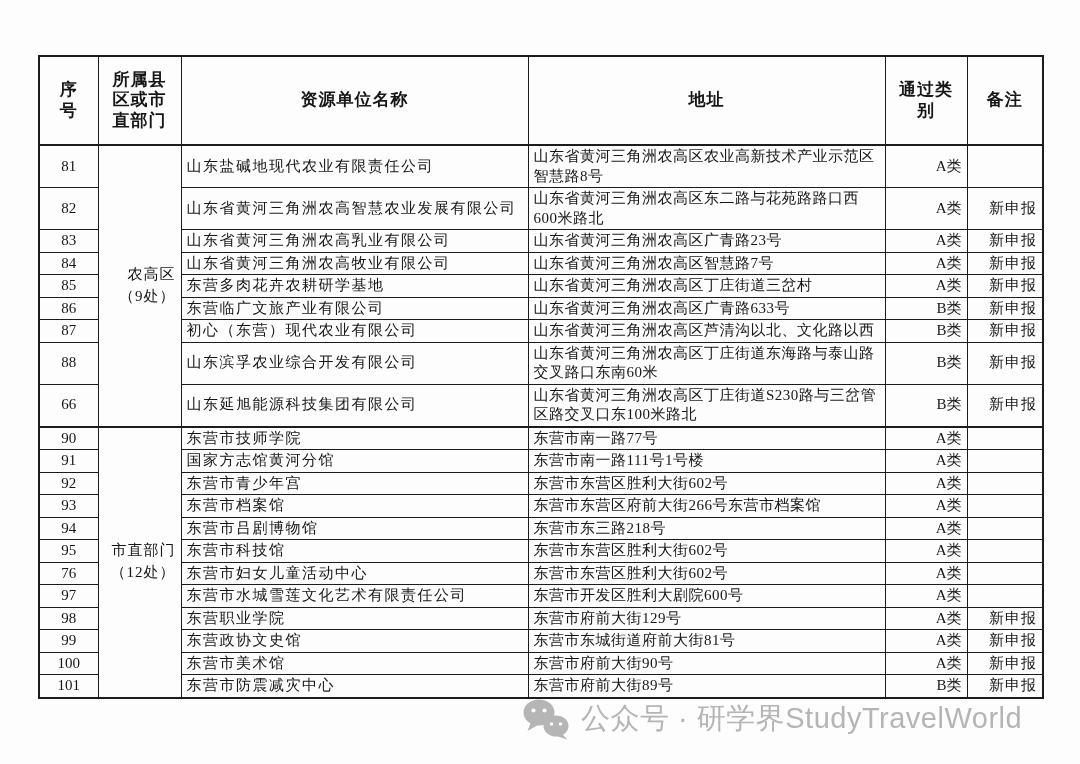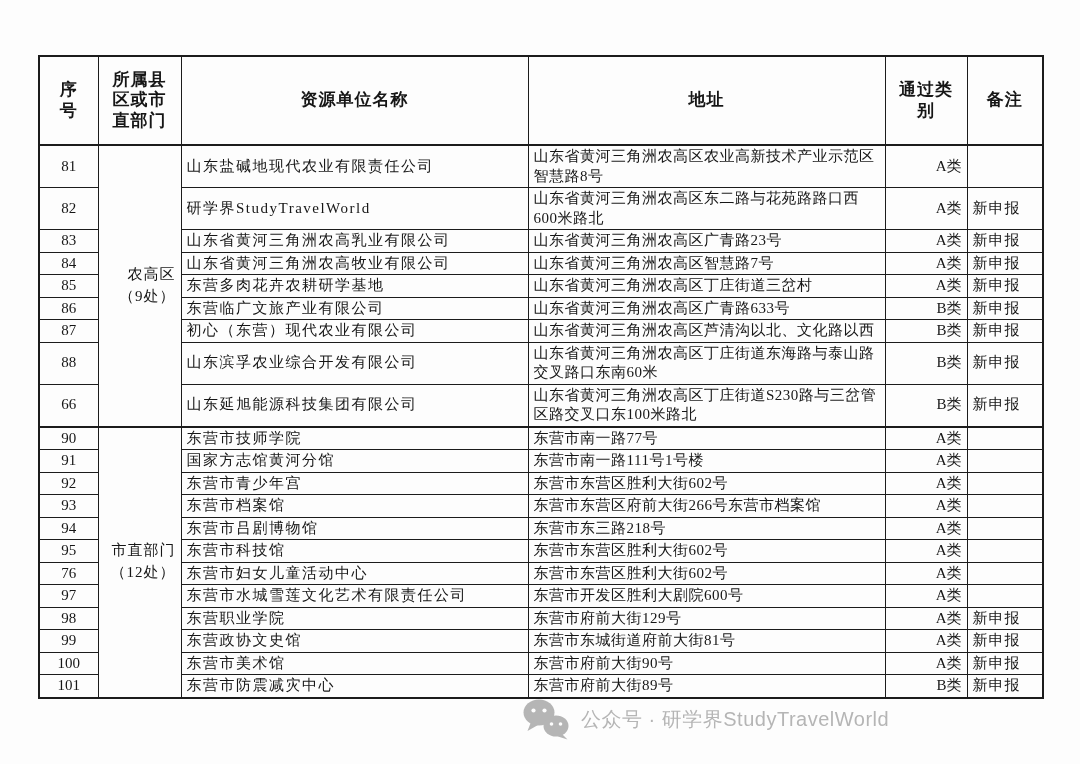--- a/index.html
+++ b/index.html
@@ -34,30 +34,30 @@
     height: 22px; padding: 1px 5px;
     line-height: 1.3;
     vertical-align: middle;
   }
   .c-seq   { text-align: center; font-size: 14.5px; }
   .c-group { text-align: right; letter-spacing: 1px; }
   .c-group div { line-height: 1.45; }
   .c-name  { text-align: left; letter-spacing: 1.5px; }
   .c-addr  { text-align: left; letter-spacing: 0.5px; }
   .c-cat   { text-align: right; }
-  .c-remark{ text-align: left; letter-spacing: 1px; }
+  .c-remark{ text-align: right; letter-spacing: 1px; }
   tr.group-start td { border-top: 2px solid #1c1c1c; }
   .footer {
     position: absolute; left: 522px; top: 698px;
     display: flex; align-items: center; gap: 11px;
     color: #b5b5b5;
     font-family: "Liberation Sans", "DejaVu Sans", sans-serif;
   }
   .footer-text {
-    font-size: 20px;
+    font-size: 29px;
     letter-spacing: 0.5px;
     white-space: nowrap;
     text-align: right;
   }
   .wx-icon { display: inline-block; width: 48px; height: 42px; }
 </style>
 </head>
 <body>
 
 <table class="main-table">
@@ -86,21 +86,21 @@
           <div>农高区</div>
           <div>（9处）</div>
         </td>
         <td class="c-name">山东盐碱地现代农业有限责任公司</td>
     <td class="c-addr">山东省黄河三角洲农高区农业高新技术产业示范区智慧路8号</td>
     <td class="c-cat">A类</td>
     <td class="c-remark"></td>
   </tr>
       <tr>
     <td class="c-seq">82</td>
-    <td class="c-name">研学界StudyTravelWorld</td>
+    <td class="c-name">山东省黄河三角洲农高智慧农业发展有限公司</td>
     <td class="c-addr">山东省黄河三角洲农高区东二路与花苑路路口西600米路北</td>
     <td class="c-cat">A类</td>
     <td class="c-remark">新申报</td>
   </tr>
       <tr>
     <td class="c-seq">83</td>
     <td class="c-name">山东省黄河三角洲农高乳业有限公司</td>
     <td class="c-addr">山东省黄河三角洲农高区广青路23号</td>
     <td class="c-cat">A类</td>
     <td class="c-remark">新申报</td>

